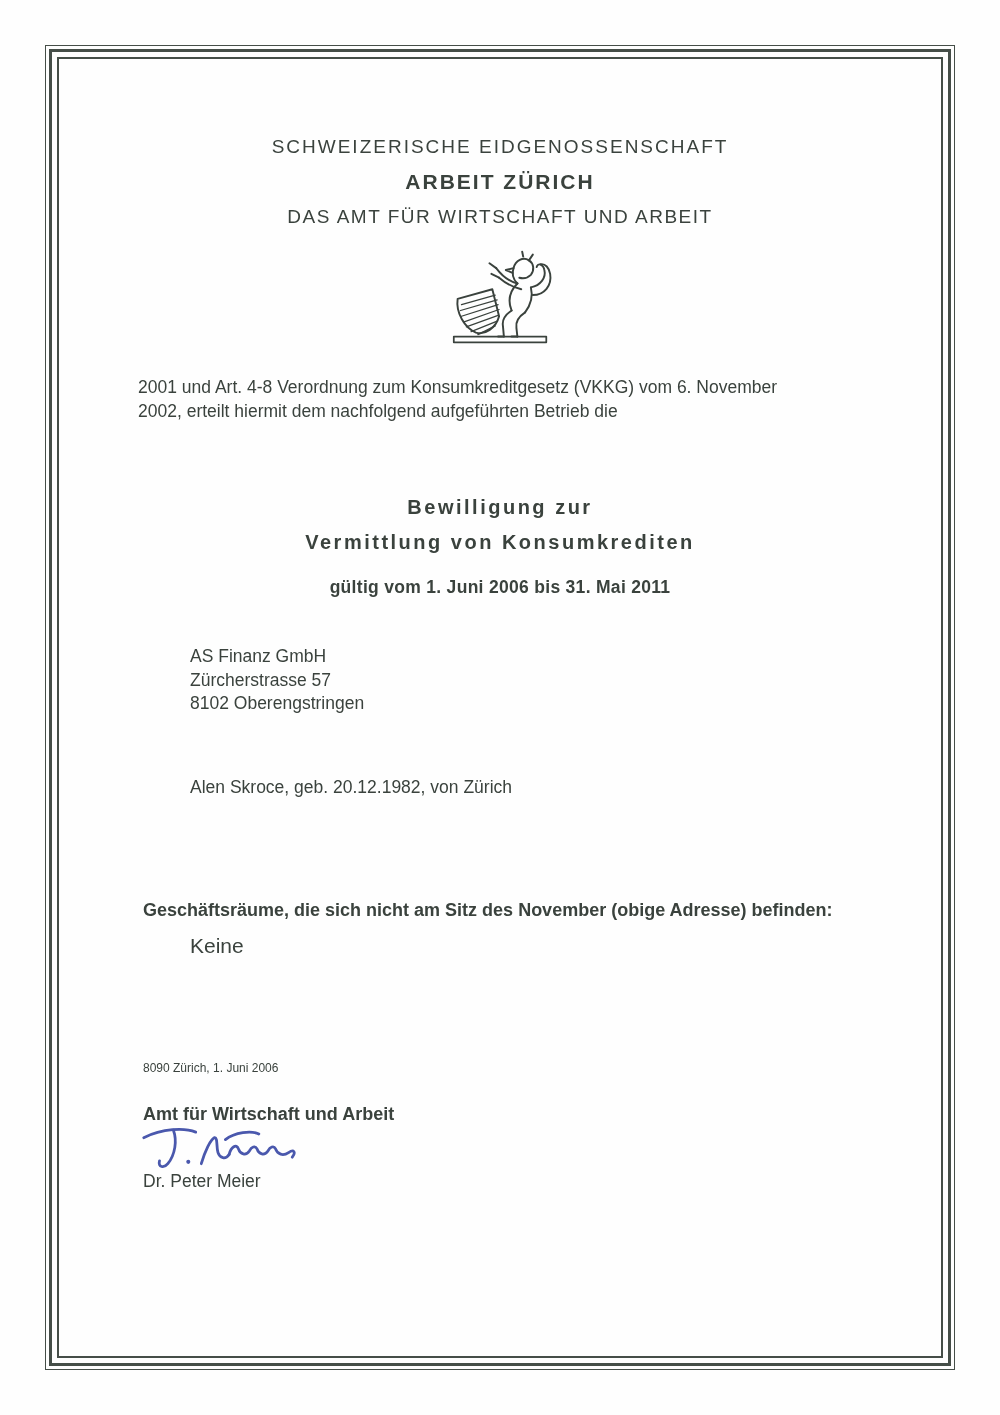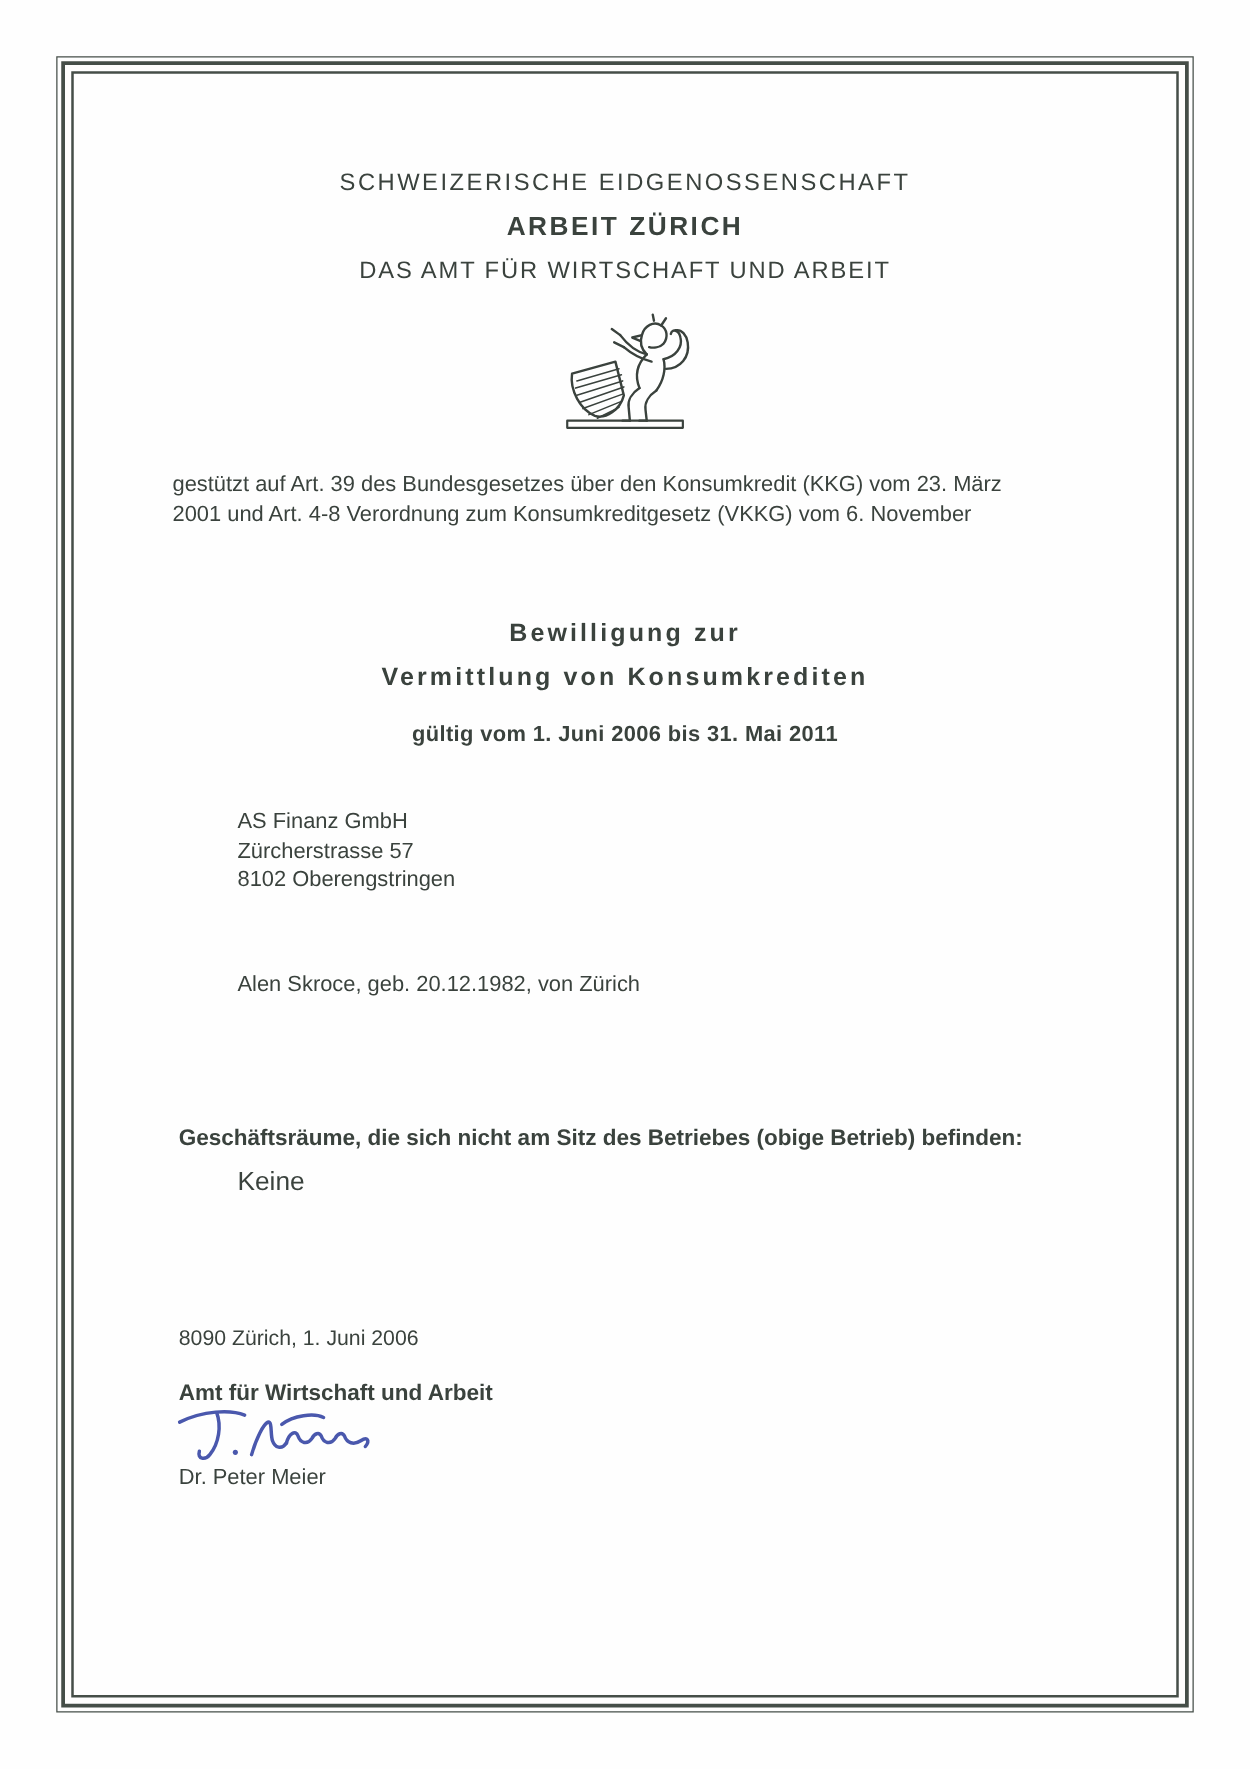--- a/index.html
+++ b/index.html
@@ -41,21 +41,21 @@
   #validity{top:577px;font-size:17.5px;font-weight:bold;letter-spacing:0.3px;}
 
   #company{position:absolute;top:645px;left:190px;font-size:17.5px;line-height:23.5px;color:var(--ink);}
 
   #mgmt-label{top:743px;left:143px;font-size:18px;font-weight:bold;}
   #mgmt-person{top:777px;left:190px;font-size:17.5px;}
 
   #premises-label{top:900px;left:143px;font-size:18px;font-weight:bold;}
   #premises-value{top:934px;left:190px;font-size:21px;}
 
-  #place-date{top:1061px;left:143px;font-size:17px;}
+  #place-date{top:1061px;left:143px;font-size:12px;}
   #office{top:1104px;left:143px;font-size:18px;font-weight:bold;}
   #signature{position:absolute;top:1121px;left:132px;}
   #signer{top:1171px;left:143px;font-size:17.5px;}
 
   #footer{top:1266px;font-size:17px;}
 </style>
 </head>
 <body>
 
 <div class="page">
@@ -106,37 +106,37 @@
         <path d="M50,20 L43,15"></path>
         <path d="M53,30 L45,26"></path>
 
         <path d="M86,40 C96,38 102,30 100,22 C99,16 93,14 92,19"></path>
         <path d="M88,48 C100,48 108,38 106,26 C105,20 101,15 96,16"></path>
       </g>
     </svg>
   </div>
 
   <div id="intro">
-    <div>gestützt auf Art. 39 des Bundesgesetzes über den Konsumkredit (KKG) vom 23. März</div>
     <div>2001 und Art. 4-8 Verordnung zum Konsumkreditgesetz (VKKG) vom 6. November</div>
+    <div>2002, erteilt hiermit dem nachfolgend aufgeführten Betrieb die</div>
   </div>
 
   <div class="t center" id="title1">Bewilligung zur</div>
   <div class="t center" id="title2">Vermittlung von Konsumkrediten</div>
   <div class="t center" id="validity">gültig vom 1. Juni 2006 bis 31. Mai 2011</div>
 
   <div id="company">
     <div>AS Finanz GmbH</div>
     <div>Zürcherstrasse 57</div>
     <div>8102 Oberengstringen</div>
   </div>
 
   <div class="t" id="mgmt-person">Alen Skroce, geb. 20.12.1982, von Zürich</div>
 
-  <div class="t" id="premises-label">Geschäftsräume, die sich nicht am Sitz des Betriebes (obige Betrieb) befinden:</div>
+  <div class="t" id="premises-label">Geschäftsräume, die sich nicht am Sitz des November (obige Adresse) befinden:</div>
   <div class="t" id="premises-value">Keine</div>
 
   <div class="t" id="place-date">8090 Zürich, 1. Juni 2006</div>
   <div class="t" id="office">Amt für Wirtschaft und Arbeit</div>
 
   <div id="signature">
     <svg width="185" height="52" viewBox="0 0 190 56" aria-hidden="true">
       <g fill="none" stroke="#4a58ad" stroke-width="3" stroke-linecap="round" stroke-linejoin="round">
         <path d="M8,18 C28,8 52,7 64,12"></path>
         <path d="M40,10 C44,21 42,36 34,46 C30,51 23,50 25,43"></path>

